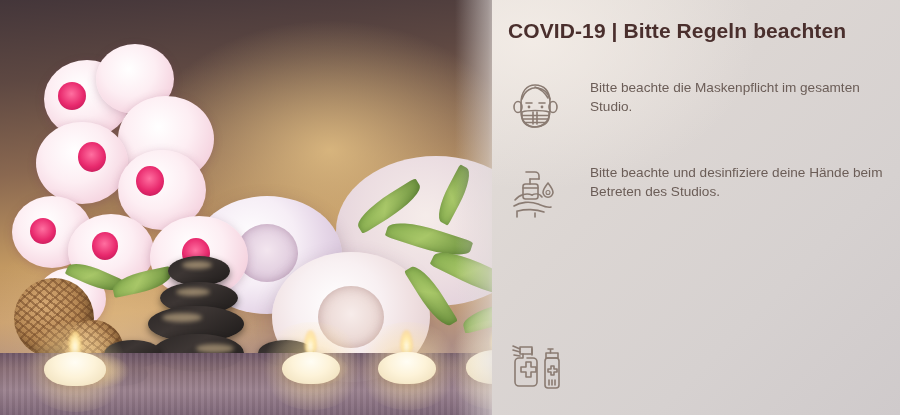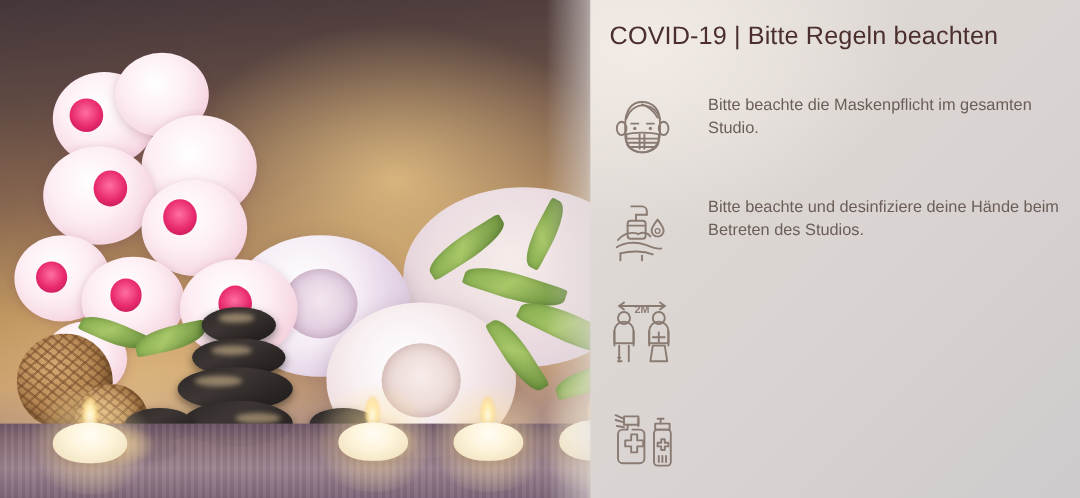--- a/index.html
+++ b/index.html
@@ -134,21 +134,21 @@
 
   
   .panel{
     position:absolute;left:492px;top:0;width:408px;height:415px;
     background:
       radial-gradient(ellipse 300px 200px at 40px 40px, rgba(245,238,232,.85), rgba(245,238,232,0) 75%),
       linear-gradient(135deg,#e4ded9 0%,#dcd6d3 38%,#d6d1d0 70%,#cfcacb 100%);
   }
   .panel-title{
     position:absolute;left:16px;top:19px;
-    font-size:21px;font-weight:normal;color:#4a2f2d;letter-spacing:.1px;
+    font-size:21px;font-weight:bold;color:#4a2f2d;letter-spacing:.1px;
     white-space:nowrap;
   }
 
   .rows{position:absolute;left:0;top:76px;width:408px;}
   .row{position:relative;height:85px;}
   .row-icon{
     position:absolute;left:12px;top:0;width:62px;height:62px;
     color:#8a7b72;
   }
   .row-icon svg{display:block;width:62px;height:62px;}
@@ -277,37 +277,20 @@
             <path d="M14 50 c7 -2 18 -2 26 1"></path>
             <path d="M28 34 c4 -2 8 -1 10 2"></path>
             <path d="M13 50 v6"></path>
             <path d="M31 52 v4"></path>
           </svg>
         </div>
         <div class="row-text">Bitte beachte und desinfiziere deine Hände beim Betreten des Studios.</div>
       </div>
 
       <div class="row row-3">
-        <div class="row-icon">
-          <svg viewBox="0 0 62 62" fill="none" stroke="currentColor" stroke-width="1.6" stroke-linecap="round" stroke-linejoin="round">
-            <path d="M12 9 h38"></path>
-            <path d="M12 9 l4 -3 M12 9 l4 3 M50 9 l-4 -3 M50 9 l-4 3"></path>
-            <text x="31" y="14.5" font-family="Liberation Sans, sans-serif" font-size="9" font-weight="bold" fill="currentColor" stroke="none" text-anchor="middle">2M</text>
-            <circle cx="16" cy="19" r="5"></circle>
-            <path d="M8 30 a8 8 0 0 1 16 0 v10 h-16 Z"></path>
-            <path d="M8 30 v12 M24 30 v12"></path>
-            <path d="M12 42 v13 M20 42 v13"></path>
-            <path d="M11 52 h2 M11 55 h3"></path>
-            <circle cx="45" cy="19" r="5"></circle>
-            <path d="M37 30 a8 8 0 0 1 16 0 v10 h-16 Z"></path>
-            <path d="M37 30 v12 M53 30 v12"></path>
-            <path d="M40 35 h10 M45 31 v8"></path>
-            <path d="M40 42 l-2 13 h14 l-2 -13 Z"></path>
-          </svg>
-        </div>
       </div>
 
       <div class="row">
         <div class="row-icon">
           <svg viewBox="0 0 62 62" fill="none" stroke="currentColor" stroke-width="1.6" stroke-linecap="round" stroke-linejoin="round">
             <path d="M9 10 l7 3 M9 14 l7 2 M10 19 l6 1"></path>
             <path d="M16 11 h12 v7 h-12 Z"></path>
             <path d="M19 18 v4 h-4 a4 4 0 0 0 -4 4 v20 a4 4 0 0 0 4 4 h14 a4 4 0 0 0 4 -4 v-20 a4 4 0 0 0 -4 -4 h-6"></path>
             <path d="M28 13 v6"></path>
             <path d="M17 31 h5 v-5 h5 v5 h5 v5 h-5 v5 h-5 v-5 h-5 Z"></path>

